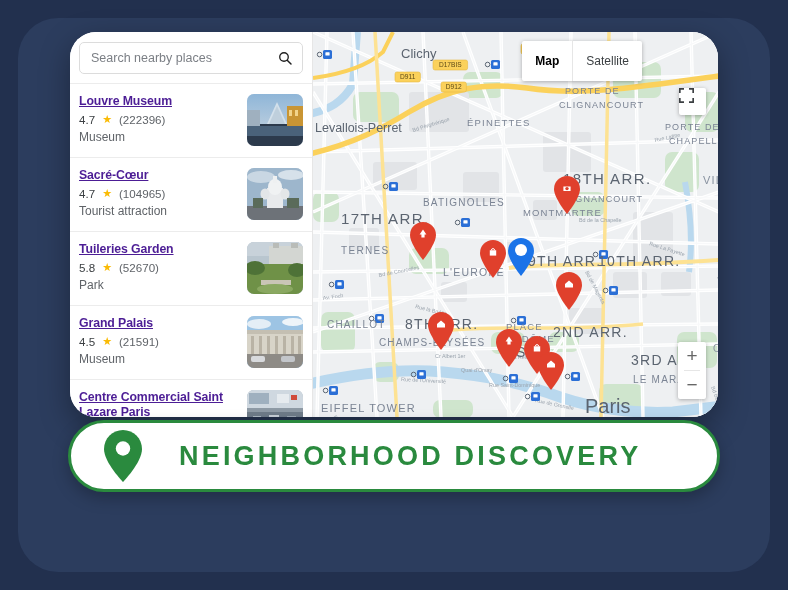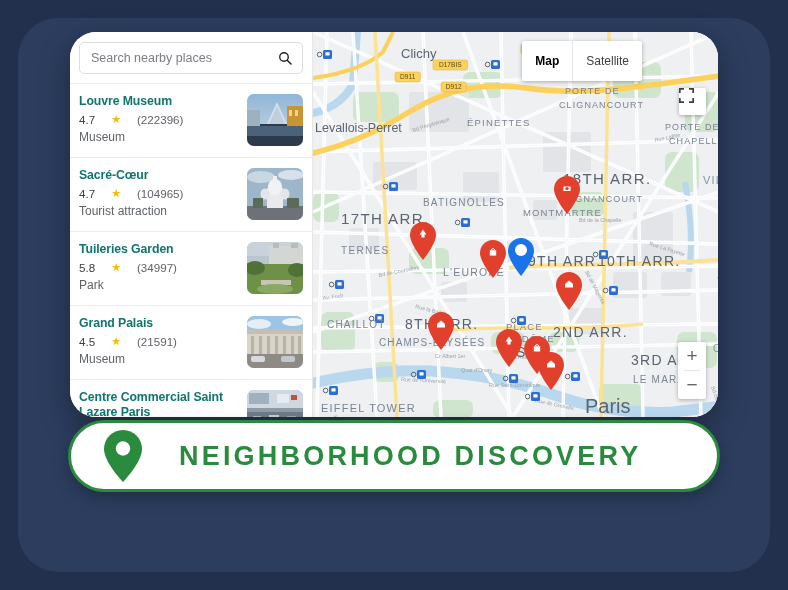--- a/index.html
+++ b/index.html
@@ -36,24 +36,24 @@
   .search-box input::placeholder{color:#7b7f85;}
   .search-ico{width:16px;height:16px;flex:0 0 16px;}
   .list{}
   .row{
     display:flex;align-items:flex-start;gap:8px;
     padding:10px 9px 11px 9px;border-top:1px solid #ececec;
     min-height:52px;
   }
   .row:first-child{border-top:1px solid #ececec;}
   .row-txt{flex:1;min-width:0;}
-  .r-name{font-size:12.3px;font-weight:bold;color:#0f766e;line-height:1.22;
-          letter-spacing:-.1px;}
+  .r-name{font-size:12.3px;font-weight:bold;color:#4c1d95;line-height:1.22;
+          letter-spacing:-.1px;text-decoration:underline;}
   .r-rate{font-size:11.6px;color:#5f6368;margin-top:4px;display:flex;
-          align-items:center;gap:16px;}
+          align-items:center;gap:7px;}
   .r-rate .num{color:#3c4043;}
   .star{color:#fabb05;font-size:11px;line-height:1;}
   .r-type{font-size:12px;color:#5f6368;margin-top:4px;}
   .thumb{
     width:56px;height:52px;flex:0 0 56px;border-radius:7px;overflow:hidden;
     background:#cfd6dd;position:relative;
   }
   .thumb svg{display:block;width:100%;height:100%;}
   
   .map{flex:1;position:relative;background:#eceff2;overflow:hidden;}
@@ -177,21 +177,21 @@
           </svg>
         </div>
       </div>
 
       <div class="row">
         <div class="row-txt">
           <div class="r-name">Tuileries Garden</div>
           <div class="r-rate">
             <span class="num">5.8</span>
             <span class="star">★</span>
-            <span>(34997)</span>
+            <span>(52670)</span>
           </div>
           <div class="r-type">Park</div>
         </div>
         <div class="thumb">
           <svg viewBox="0 0 56 52" preserveAspectRatio="none">
             <rect width="56" height="52" fill="#b9c6cf"></rect>
             <rect y="0" width="56" height="14" fill="#c8d2da"></rect>
             <rect x="22" y="4" width="34" height="20" fill="#d3d6d2"></rect>
             <rect x="26" y="1" width="6" height="5" fill="#b9bcb8"></rect>
             <rect x="44" y="1" width="7" height="5" fill="#b9bcb8"></rect>

